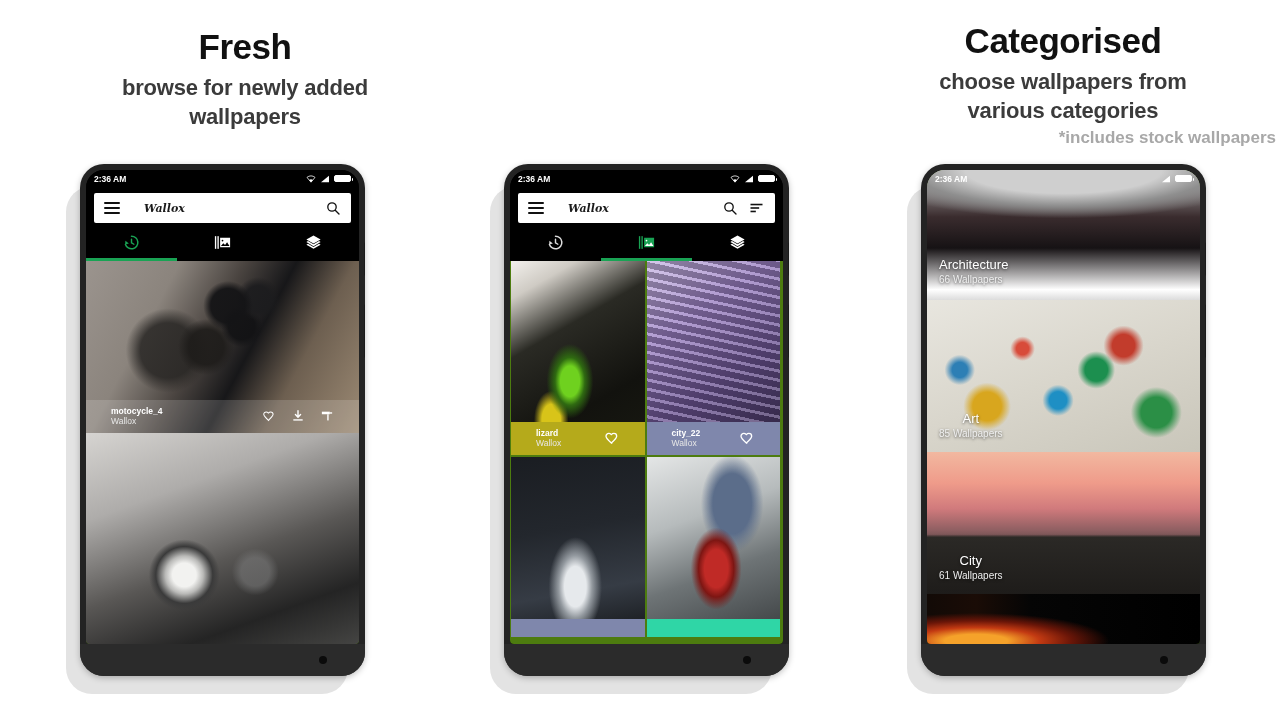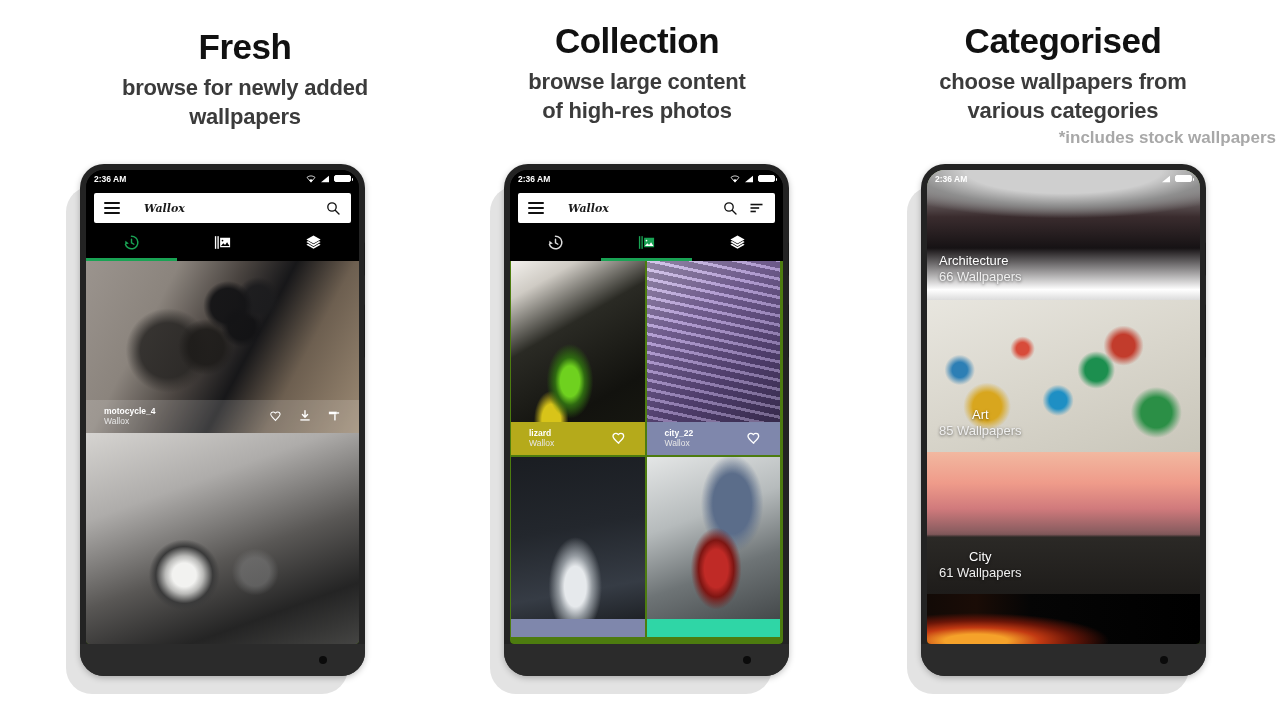--- a/index.html
+++ b/index.html
@@ -123,21 +123,21 @@
   .tab-underline {
     position: absolute; bottom: 0; height: 3px; background: #19a354;
   }
 
   
   .feed { position: relative; width: 100%; height: 100%; background:#4d7c0f; }
 
   .card { position: relative; overflow: hidden; }
   .card-meta {
     position: absolute; left: 0; right: 0; bottom: 0;
-    display: flex; align-items: center; padding: 6px 18px;
+    display: flex; align-items: center; padding: 6px 25px;
     background: rgba(255,255,255,0.16);
   }
   .meta-text { flex: 1; min-width: 0; }
   .meta-title { color: #fff; font-size: 8.5px; font-weight: 600; line-height: 1.25; }
   .meta-sub   { color: #e7e7e7; font-size: 8.5px; font-weight: 400; line-height: 1.25; }
   .meta-acts  { display: flex; align-items: center; gap: 15px; }
   .meta-acts svg { width: 14px; height: 14px; }
 
   
   .img-moto1 {
@@ -206,21 +206,21 @@
       linear-gradient(180deg, #f2b8a0 0%, #ef9b8a 22%, #d07a7c 40%, #8f5f62 55%, #3a3734 70%, #262320 100%);
   }
   .c-fire {
     background:
       radial-gradient(ellipse at 18% 52%, #f5a22a 0 10%, #c33a12 20%, #6b1608 30%, rgba(0,0,0,0) 42%),
       linear-gradient(90deg, #120a06 0%, #1a0c06 18%, #050505 38%, #000 100%);
   }
   .cat-label { position: absolute; left: 12px; }
   .cat-title { color: #fff; font-size: 13px; font-weight: 400; line-height: 1.2;
                text-shadow: 0 1px 3px rgba(0,0,0,0.6); }
-  .cat-count { color: #efefef; font-size: 13px; font-weight: 400; line-height: 1.35;
+  .cat-count { color: #efefef; font-size: 10px; font-weight: 400; line-height: 1.35;
                text-shadow: 0 1px 3px rgba(0,0,0,0.6); }
 </style>
 </head>
 <body>
 
 <div class="stage">
 
   <div class="panel panel-1">
 
     <div class="head h1-wrap">
@@ -325,25 +325,20 @@
         </div>
         <div class="phone-chin">
           <span class="chin-cam"></span>
         </div>
       </div>
     </div>
   </div>
 
   <div class="panel panel-2">
 
-    <div class="head h2-wrap">
-      <div class="head-title">Collection</div>
-      <div class="head-sub" style="white-space:pre-line;">browse large content
-of high-res photos</div>
-    </div>
 
     <div class="phone-wrap" style="left:62px; top:158px;">
       <div class="phone-shadow"></div>
       <div class="phone">
         <div class="side-btn a"></div>
         <div class="side-btn b"></div>
 
         <div class="phone-inner">
 
           <div class="statusbar" style="background:#000;">

